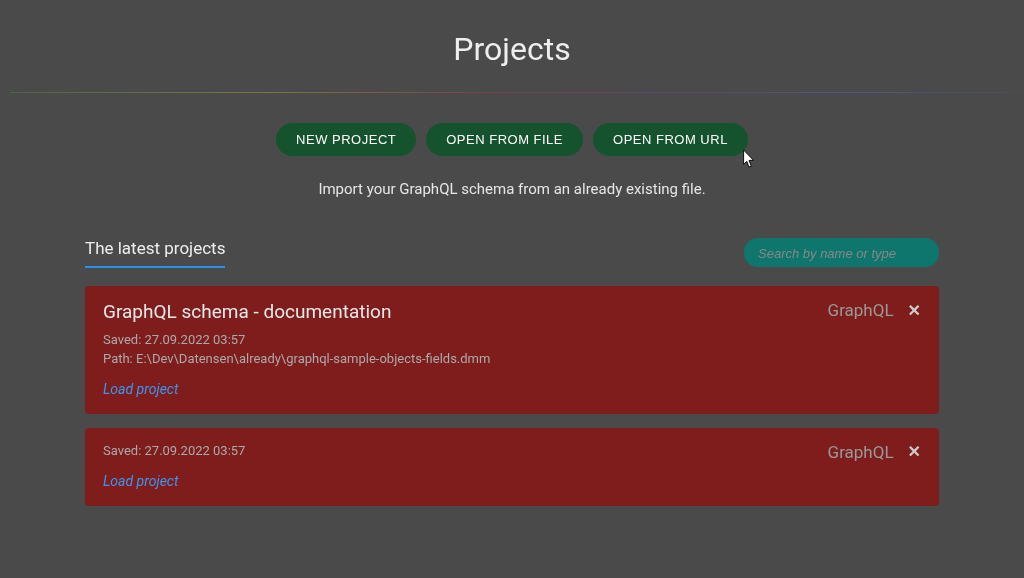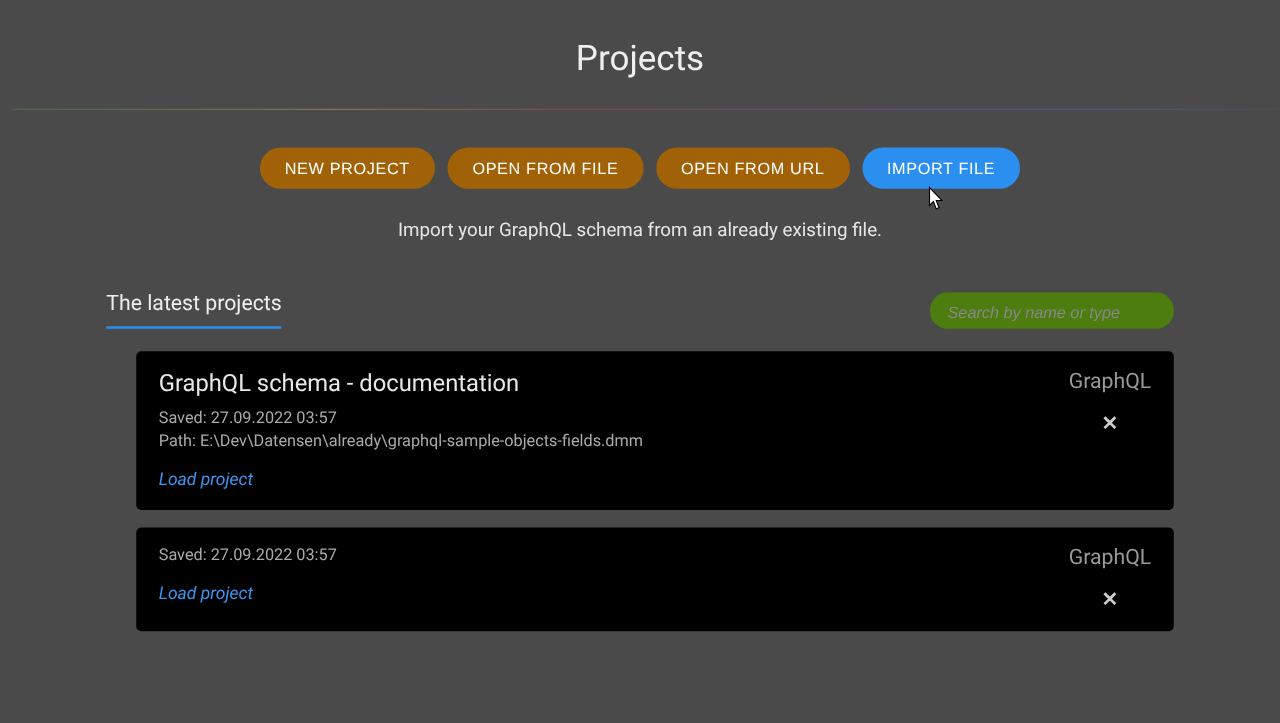--- a/index.html
+++ b/index.html
@@ -10,21 +10,21 @@
       width: 1024px;
       height: 578px;
       overflow: hidden;
       position: relative;
     }
     .container {
       padding-top: 30px;
     }
     .page-title {
       text-align: center;
-      font-size: 28px;
+      font-size: 32px;
       font-weight: 400;
       color: #eee;
       margin-bottom: 24px;
     }
     .divider {
       height: 1px;
       width: 100%;
       background: linear-gradient(to right,
         rgba(70,160,70,0.35) 0%,
         rgba(220,200,60,0.35) 25%,
@@ -34,21 +34,21 @@
         rgba(80,80,80,0.35) 100%);
       margin: 0 10px 30px 10px;
     }
     .button-row {
       display: flex;
       justify-content: center;
       gap: 10px;
       margin-bottom: 24px;
     }
     .btn {
-      background: #a16207;
+      background: #14532d;
       color: #fff;
       border: none;
       border-radius: 18px;
       padding: 9px 20px;
       font-size: 13px;
       letter-spacing: 0.5px;
       cursor: pointer;
       font-weight: 500;
     }
     .btn.active { background: #2b8ff0; }
@@ -58,54 +58,53 @@
       color: #e6e6e6;
       margin-bottom: 40px;
     }
     .content {
       width: 854px;
       margin: 0 auto;
     }
     .top-row {
       display: flex;
       justify-content: space-between;
-      align-items: flex-end;
+      align-items: flex-start;
       margin-bottom: 18px;
     }
     .section-header {
       font-size: 17px;
       color: #eee;
       font-weight: 400;
       padding-bottom: 8px;
       border-bottom: 2px solid #2b8ff0;
       display: inline-block;
     }
     .search-wrap {
-      background: #4d7c0f;
+      background: #0f766e;
       border-radius: 14px;
       padding: 5px 14px;
       width: 195px;
     }
     .search-input {
       background: transparent;
       border: none;
       outline: none;
       color: #ccc;
       font-size: 13px;
       font-style: italic;
       width: 100%;
     }
     .search-input::placeholder { color: #888; font-style: italic; }
     .project-card {
-      background: #000000;
+      background: #7f1d1d;
       border-radius: 4px;
       padding: 14px 18px 16px 18px;
       margin-bottom: 14px;
       position: relative;
-      margin-left: 24px;
     }
     .card-head {
       display: flex;
       justify-content: space-between;
       align-items: flex-start;
     }
     .proj-title {
       font-size: 19px;
       color: #e8e8e8;
       font-weight: 400;
@@ -123,21 +122,20 @@
       font-size: 14px;
       cursor: pointer;
       font-style: italic;
     }
     .card-right {
       display: flex;
       align-items: center;
       gap: 14px;
       color: #999;
       font-size: 17px;
-      flex-direction: column;
     }
     .close-x {
       cursor: pointer;
       color: #ccc;
       font-size: 16px;
       font-weight: bold;
     }
     .cursor {
       position: absolute;
       top: 148px;
@@ -151,21 +149,20 @@
 <body>
 
 <div class="container">
   <h1 class="page-title">Projects</h1>
   <div class="divider"></div>
 
   <div class="button-row">
     <button class="btn">NEW PROJECT</button>
     <button class="btn">OPEN FROM FILE</button>
     <button class="btn">OPEN FROM URL</button>
-    <button class="btn active">IMPORT FILE</button>
   </div>
 
   <div class="subtitle">Import your GraphQL schema from an already existing file.</div>
 
   <div class="content">
     <div class="top-row">
       <div class="section-header">The latest projects</div>
       <div class="search-wrap">
         <input class="search-input" type="text" placeholder="Search by name or type" style="">
       </div>

